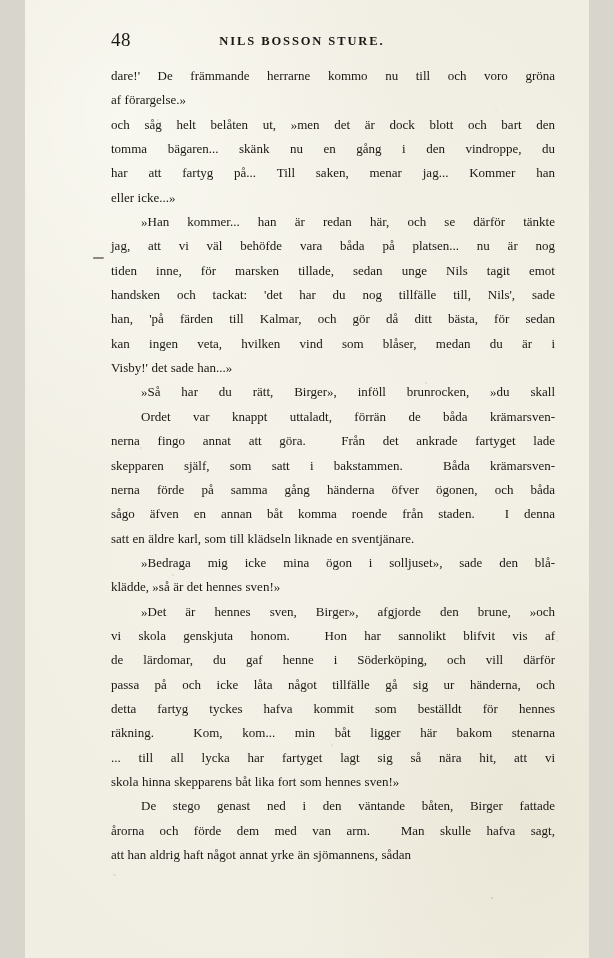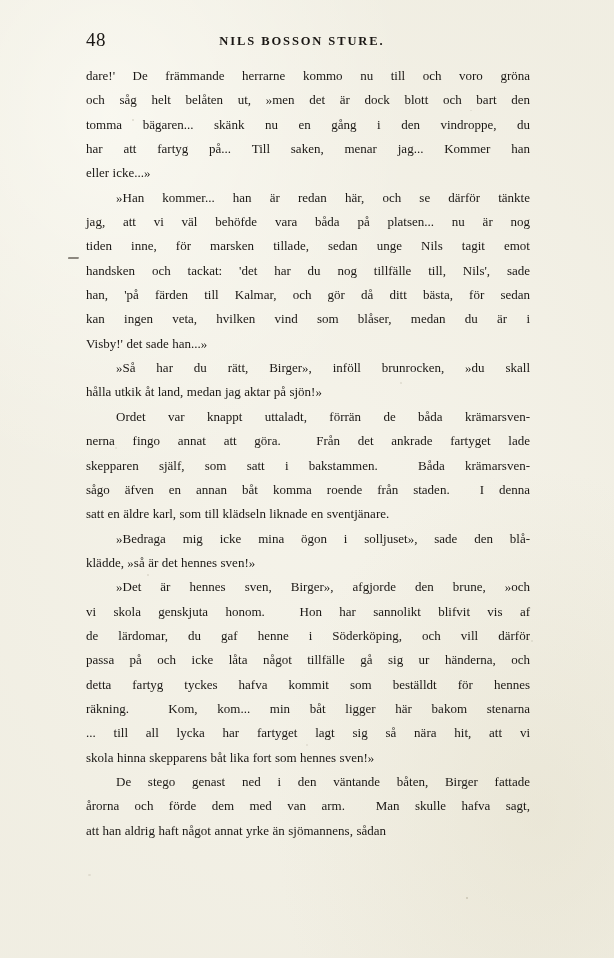--- a/index.html
+++ b/index.html
@@ -4,21 +4,21 @@
 <title>Nils Bosson Sture — page 48</title>
 <style>
   html, body {
     margin: 0;
     padding: 0;
     background: #d8d6cc;
   }
 
   .page {
     position: relative;
-    width: 614px;
+    width: 564px;
     height: 958px;
     margin: 0 auto;
     background: #f3f1e7;
     overflow: hidden;
     font-family: "Liberation Serif", "DejaVu Serif", serif;
     color: #1a1714;
     
     background-image:
       radial-gradient(ellipse 70% 55% at 18% 12%, rgba(255,255,250,0.55), rgba(255,255,250,0) 70%),
       radial-gradient(ellipse 60% 50% at 88% 85%, rgba(226,221,200,0.45), rgba(226,221,200,0) 72%),
@@ -111,36 +111,37 @@
 
 <div class="page">
 
   <div class="runhead">
     <div class="folio">48</div>
     <div class="runtitle">NILS BOSSON STURE.</div>
   </div>
 
   <div class="textblock">
       <span class="line indent flush">dare!' De främmande herrarne kommo nu till och voro gröna</span>
+      <span class="line loose">af förargelse.»</span>
       <span class="line">och såg helt belåten ut, »men det är dock blott och bart den</span>
       <span class="line">tomma bägaren... skänk nu en gång i den vindroppe, du</span>
       <span class="line">har att fartyg på... Till saken, menar jag... Kommer han</span>
       <span class="line loose">eller icke...»</span>
       <span class="line indent">»Han kommer... han är redan här, och se därför tänkte</span>
       <span class="line">jag, att vi väl behöfde vara båda på platsen... nu är nog</span>
       <span class="line">tiden inne, för marsken tillade, sedan unge Nils tagit emot</span>
       <span class="line">handsken och tackat: 'det har du nog tillfälle till, Nils', sade</span>
       <span class="line">han, 'på färden till Kalmar, och gör då ditt bästa, för sedan</span>
       <span class="line">kan ingen veta, hvilken vind som blåser, medan du är i</span>
       <span class="line loose">Visby!' det sade han...»</span>
       <span class="line indent">»Så har du rätt, Birger», inföll brunrocken, »du skall</span>
-      <span class="line loose">hålla utkik åt land, medan jag aktar på sjön!»</span>
       <span class="line indent">Ordet var knappt uttaladt, förrän de båda krämarsven-</span>
       <span class="line">nerna fingo annat att göra.  Från det ankrade fartyget lade</span>
       <span class="line">skepparen själf, som satt i bakstammen.  Båda krämarsven-</span>
+      <span class="line">nerna förde på samma gång händerna öfver ögonen, och båda</span>
       <span class="line">sågo äfven en annan båt komma roende från staden.  I denna</span>
       <span class="line loose">satt en äldre karl, som till klädseln liknade en sventjänare.</span>
       <span class="line indent">»Bedraga mig icke mina ögon i solljuset», sade den blå-</span>
       <span class="line loose">klädde, »så är det hennes sven!»</span>
       <span class="line indent">»Det är hennes sven, Birger», afgjorde den brune, »och</span>
       <span class="line">vi skola genskjuta honom.  Hon har sannolikt blifvit vis af</span>
       <span class="line">de lärdomar, du gaf henne i Söderköping, och vill därför</span>
       <span class="line">passa på och icke låta något tillfälle gå sig ur händerna, och</span>
       <span class="line">detta fartyg tyckes hafva kommit som beställdt för hennes</span>
       <span class="line">räkning.  Kom, kom... min båt ligger här bakom stenarna</span>

